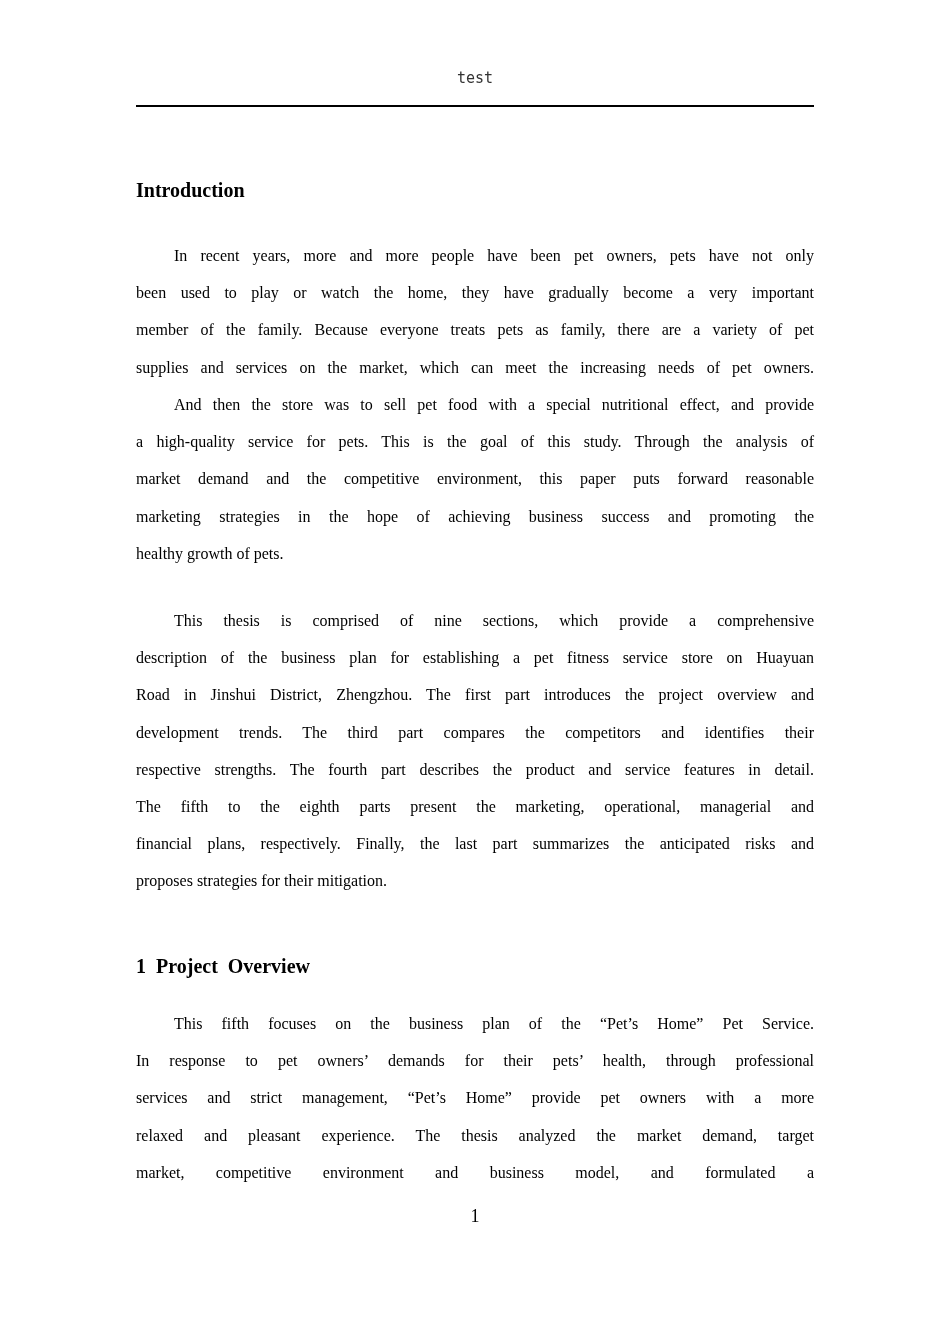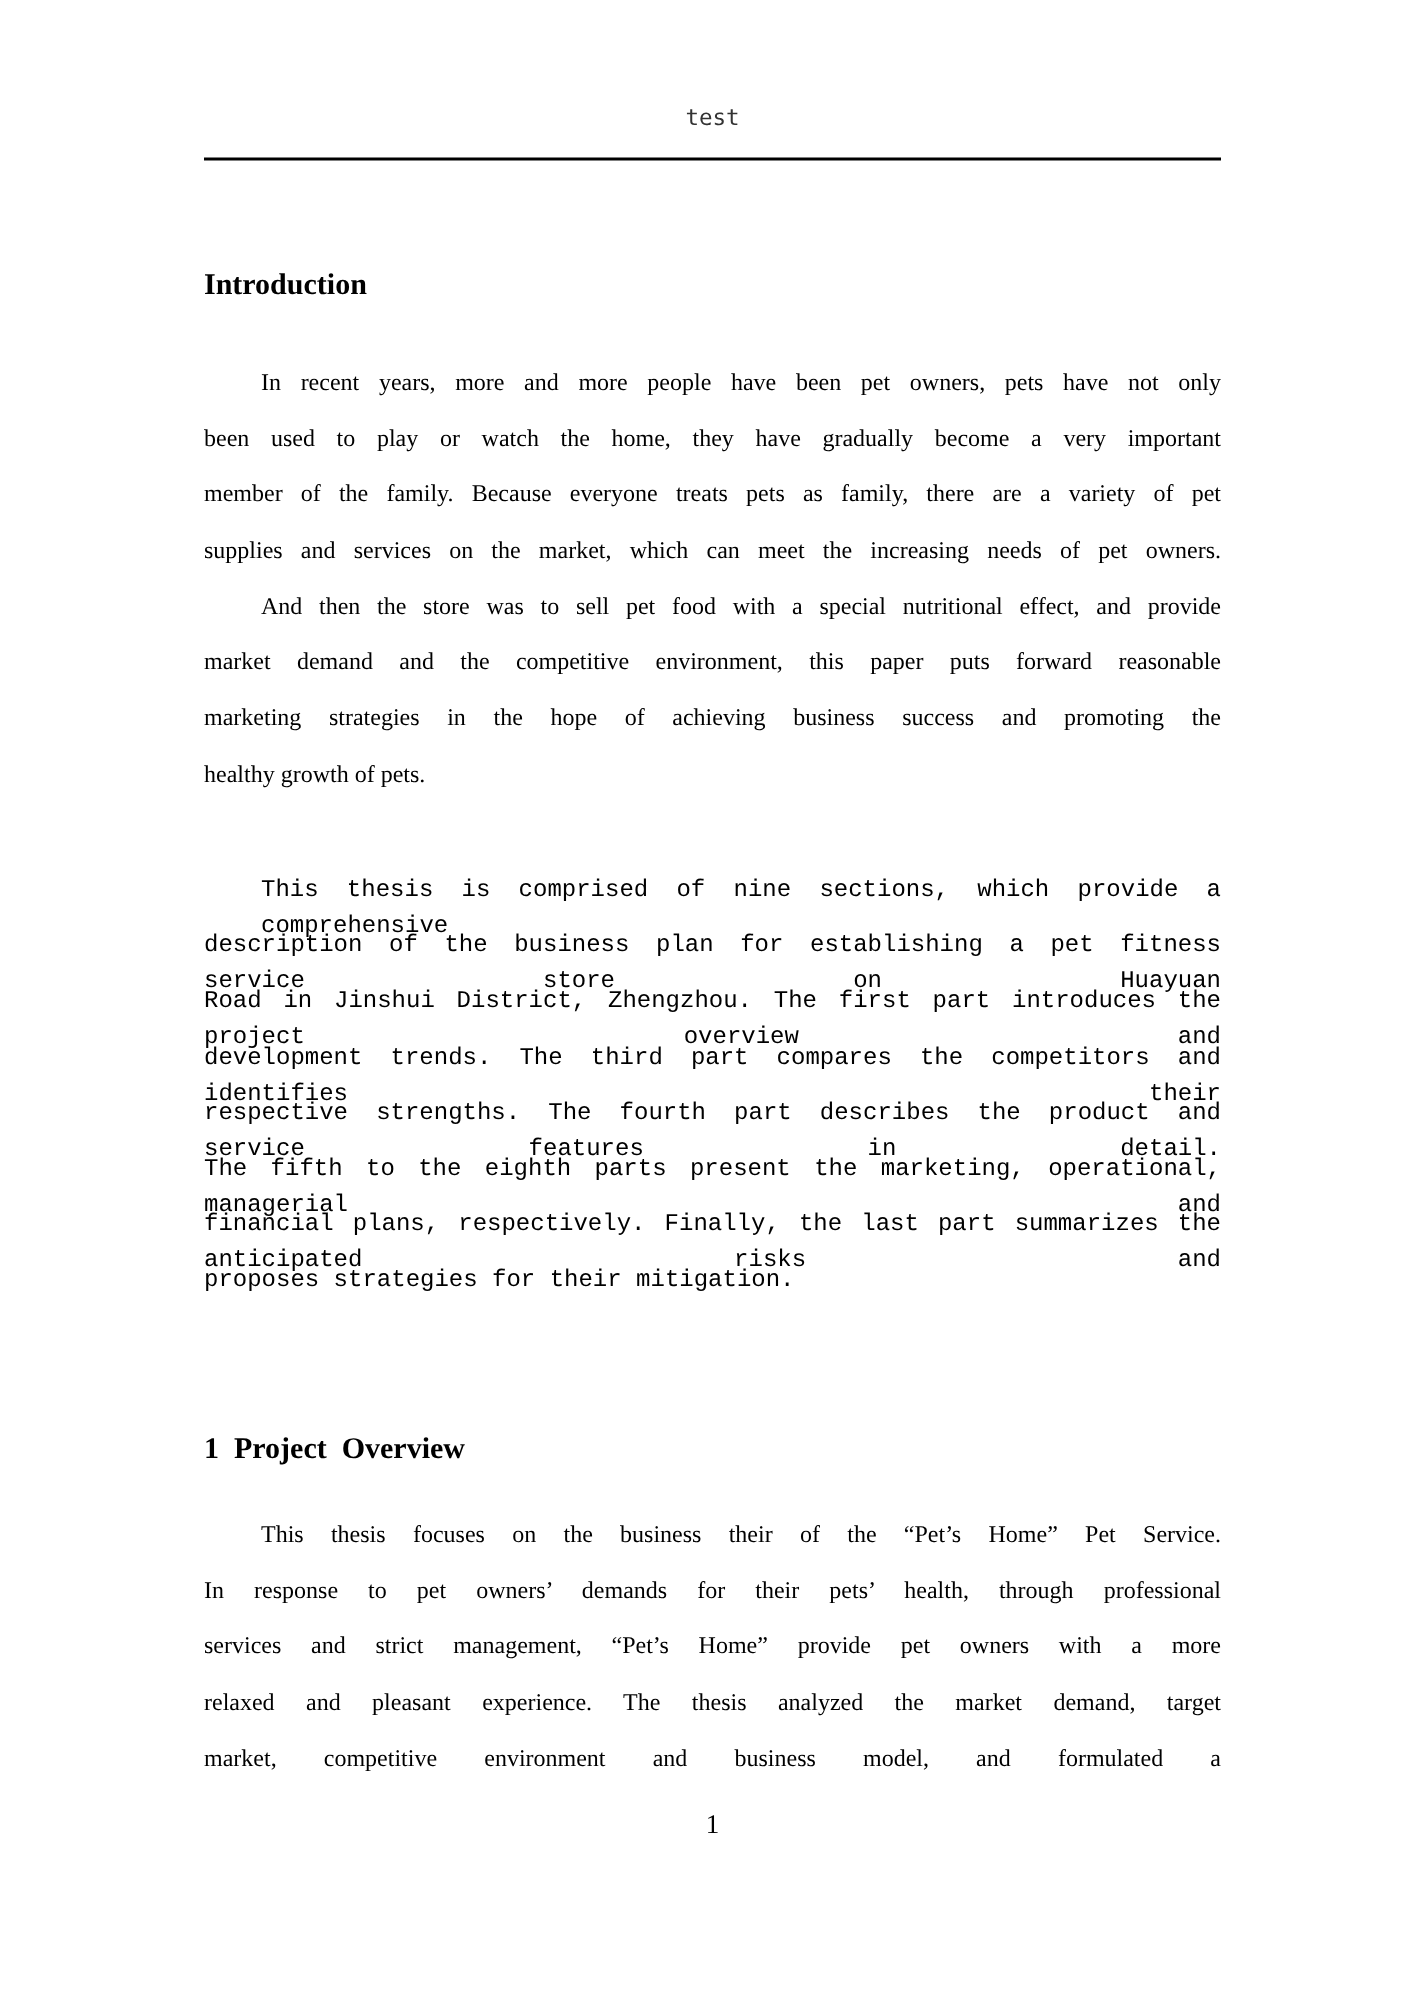--- a/index.html
+++ b/index.html
@@ -85,39 +85,40 @@
 
 <div class="para" style="top:244px;">
   <span class="line j indent">In recent years, more and more people have been pet owners, pets have not only</span>
   <span class="line j">been used to play or watch the home, they have gradually become a very important</span>
   <span class="line j">member of the family.  Because everyone treats pets as family, there are a variety of pet</span>
   <span class="line j">supplies and services on the market, which can meet the increasing needs of pet owners.</span>
 </div>
 
 <div class="para" style="top:393px;">
   <span class="line j indent">And then the store was to sell pet food with a special nutritional effect, and provide</span>
+  <span class="line j">a high-quality service for pets. This is the goal of this study. Through the analysis of</span>
   <span class="line j">market demand and the competitive environment, this paper puts forward reasonable</span>
   <span class="line j">marketing strategies in the hope of achieving business success and promoting the</span>
   <span class="line">healthy growth of pets.</span>
 </div>
 
-<div class="para" style="top:581px;font-family:Liberation Mono, monospace;">
+<div class="para" style="top:609px;">
   <span class="line j indent">This thesis is comprised of nine sections,  which provide a comprehensive</span>
   <span class="line j">description of the business plan for establishing a pet fitness service store on Huayuan</span>
   <span class="line j">Road in Jinshui District,  Zhengzhou.  The first part introduces the project overview and</span>
   <span class="line j">development trends.  The third part compares the competitors and  identifies their</span>
   <span class="line j">respective strengths.  The fourth part describes the product and service features in detail.</span>
   <span class="line j">The fifth to the eighth parts present the marketing,  operational,  managerial and</span>
   <span class="line j">financial plans,  respectively.  Finally,  the last part summarizes the anticipated risks and</span>
   <span class="line">proposes strategies for their mitigation.</span>
 </div>
 
 <h1 class="heading" style="top:950px;">1  Project  Overview</h1>
 
 <div class="para" style="top:1012px;">
-  <span class="line j indent">This thesis focuses on the business their of the  “Pet’s Home” Pet Service.</span>
+  <span class="line j indent">This fifth focuses on the business plan of the  “Pet’s Home” Pet Service.</span>
   <span class="line j">In response to pet owners’ demands for their pets’ health, through professional</span>
   <span class="line j">services and strict management,  “Pet’s Home” provide pet owners with a more</span>
   <span class="line j">relaxed and pleasant experience. The thesis analyzed the market demand, target</span>
   <span class="line j">market, competitive environment and business model, and formulated a</span>
 </div>
 
 <div class="page-number">1</div>
 
 </body></html>

